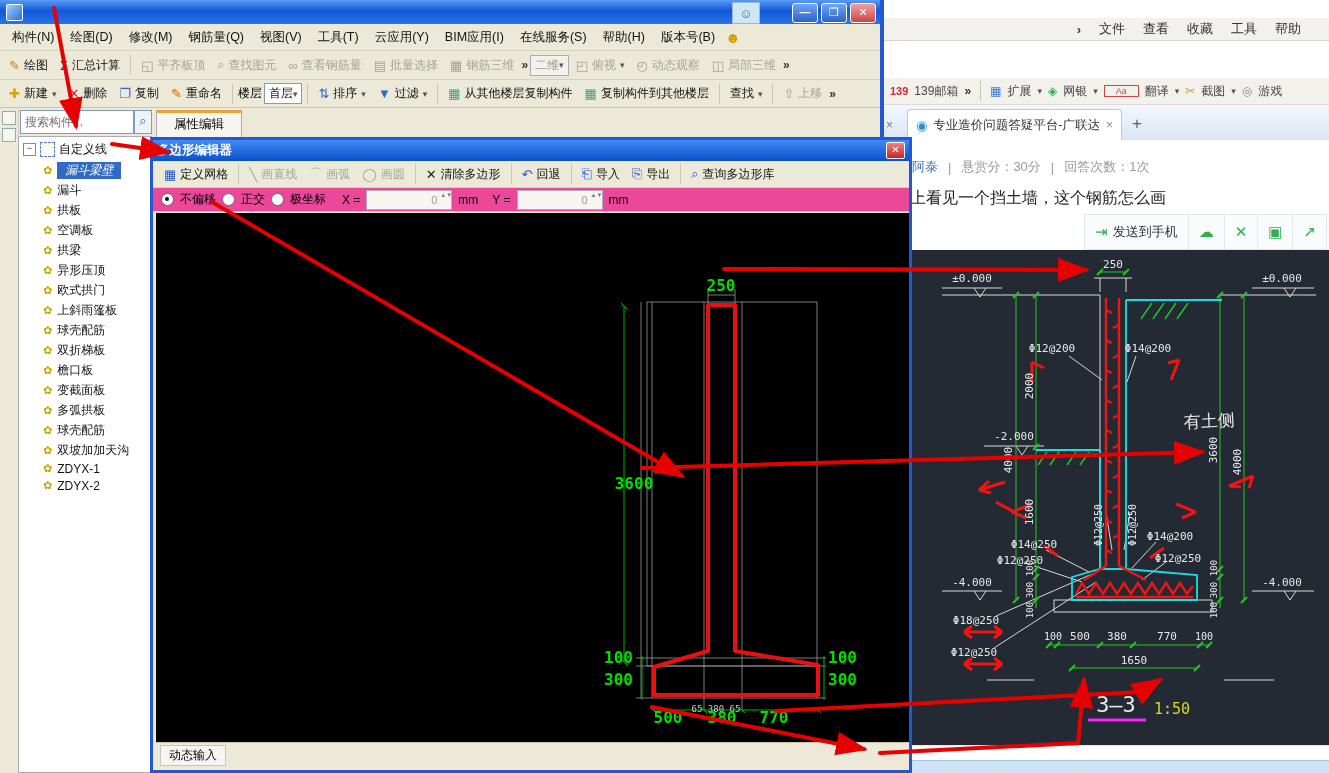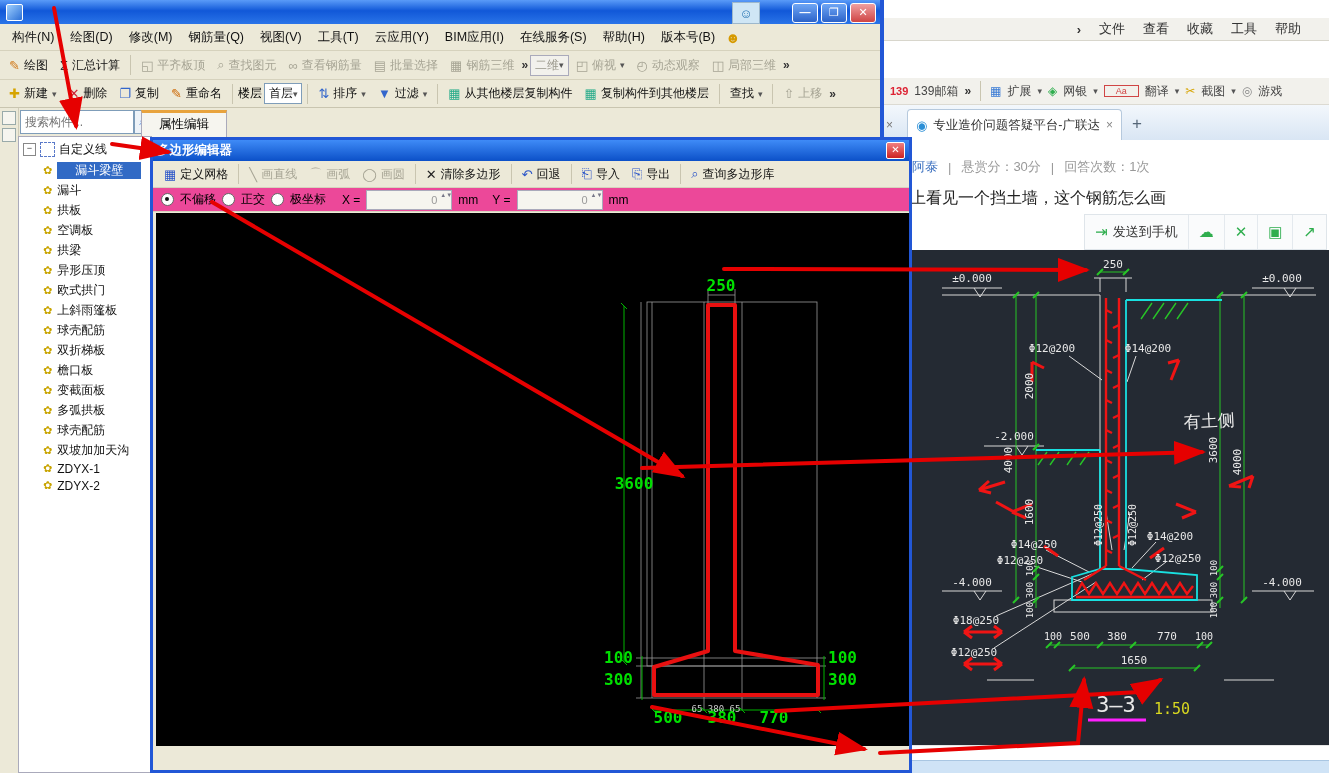--- a/index.html
+++ b/index.html
@@ -63,29 +63,29 @@
   .dd{border:1px solid #aab;background:#f2f1ec;color:#98968a;padding:1px 4px;display:flex;align-items:center;gap:0;text-align:center;}
   .dd.lit{color:#111;background:#fff;border:1px solid #7f9db9;}
   .caret{font-size:9px;color:#555;}
   .chev{color:#333;font-weight:bold;}
   
   .dockstrip{position:absolute;left:0;top:108px;width:18px;height:665px;background:#ECE9D8;border-right:1px solid #d0ccb8;}
   .dock-sq{width:12px;height:12px;border:1px solid #9aa;background:#f6f5ef;margin:3px auto;}
   .searchrow{position:absolute;left:20px;top:110px;width:132px;height:24px;display:flex;}
   .searchrow input{width:104px;height:20px;border:1px solid #7f9db9;font-size:12px;color:#999;padding:1px 4px;font-family:inherit;}
   .mag{width:22px;height:22px;border:1px solid #7f9db9;background:#eef3f8;color:#2b6fd6;font-size:13px;text-align:center;line-height:20px;}
-  .proptab{position:absolute;left:141px;top:110px;width:84px;height:25px;background:#f6f5ef;border:1px solid #aab;
+  .proptab{position:absolute;left:156px;top:110px;width:84px;height:25px;background:#f6f5ef;border:1px solid #aab;
     border-top:3px solid #e8a33d;border-bottom:none;text-align:center;line-height:22px;font-size:12.5px;}
   .treepanel{position:absolute;left:18px;top:136px;width:134px;height:637px;background:#fff;border:1px solid #aab;box-sizing:border-box;overflow:hidden;}
   .troot{display:flex;align-items:center;gap:4px;padding:4px 0 2px 4px;color:#111;}
   .texp{width:11px;height:11px;border:1px solid #888;font-size:9px;line-height:9px;text-align:center;color:#333;background:#fff;}
   .tnode{width:13px;height:13px;border:1px dashed #5a79c9;display:inline-block;}
   .titem{display:flex;align-items:center;gap:5px;padding:1.5px 0 1.5px 24px;color:#111;white-space:nowrap;}
   .gear{color:#c8a400;font-size:11px;}
-  .titem.sel .lbl{background:#316ac5;color:#fff;padding:0 18px;}
+  .titem.sel .lbl{background:#316ac5;color:#fff;padding:0 8px;font-style:italic;}
   
   .editor{position:absolute;left:150px;top:137px;width:762px;height:636px;border:3px solid #2257d6;background:#ECE9D8;box-sizing:border-box;}
   .e-title{height:21px;background:linear-gradient(180deg,#3f8bf7,#0b50c8);color:#fff;font-weight:bold;font-size:12.5px;
     display:flex;align-items:center;padding:0 4px;}
   .e-close{margin-left:auto;width:17px;height:15px;background:linear-gradient(180deg,#f08080,#cc2222);border:1px solid #fff;
     color:#fff;font-size:10px;line-height:13px;text-align:center;border-radius:2px;}
   .e-tb{height:26px;display:flex;align-items:center;gap:2px;padding-left:6px;border-bottom:1px solid #d6d2bd;background:#ECE9D8;}
   .e-modes{height:23px;display:flex;align-items:center;gap:6px;padding-left:8px;border-bottom:1px solid #d6d2bd;background:#ec4899;font-size:12px;}
   .radio{width:11px;height:11px;border:1px solid #666;border-radius:50%;background:#fff;display:inline-block;position:relative;}
   .radio.on::after{content:"";position:absolute;left:2.5px;top:2.5px;width:4px;height:4px;border-radius:50%;background:#111;}
@@ -616,20 +616,23 @@
           <text x="477" y="450" text-anchor="end">100</text>
           <text x="477" y="472" text-anchor="end">300</text>
           <text x="672" y="450">100</text>
           <text x="672" y="472">300</text>
           <text x="512" y="510" text-anchor="middle">500</text>
           <text x="566" y="510" text-anchor="middle">380</text>
           <text x="618" y="510" text-anchor="middle">770</text>
         </g>
       </svg>
     </div>
+    <div class="e-status">
+      <span class="dyn">动态输入</span>
+    </div>
   </div>
 
   <svg class="overlay" viewBox="0 0 1329 773">
     <defs>
       <marker id="ah" markerWidth="9" markerHeight="8" refX="7" refY="3" orient="auto" markerUnits="strokeWidth">
         <path d="M0,0 L8,3 L0,6 Z" fill="#e60000"></path>
       </marker>
     </defs>
     <g stroke="#e60000" stroke-width="4" fill="none" stroke-linecap="round">
       <line x1="54" y1="8" x2="76" y2="126" marker-end="url(#ah)"></line>

